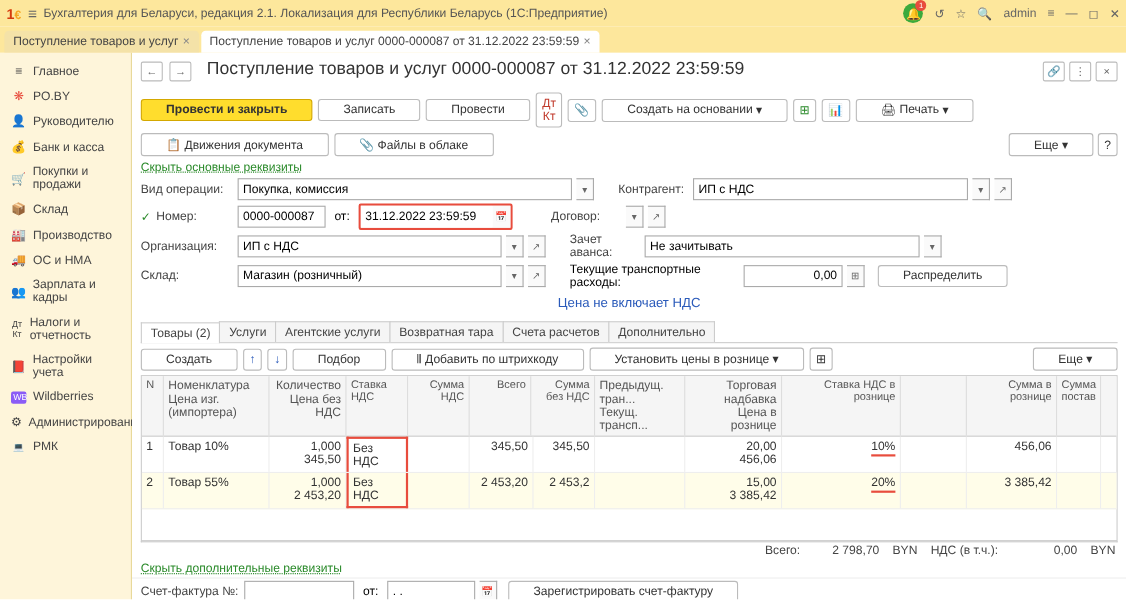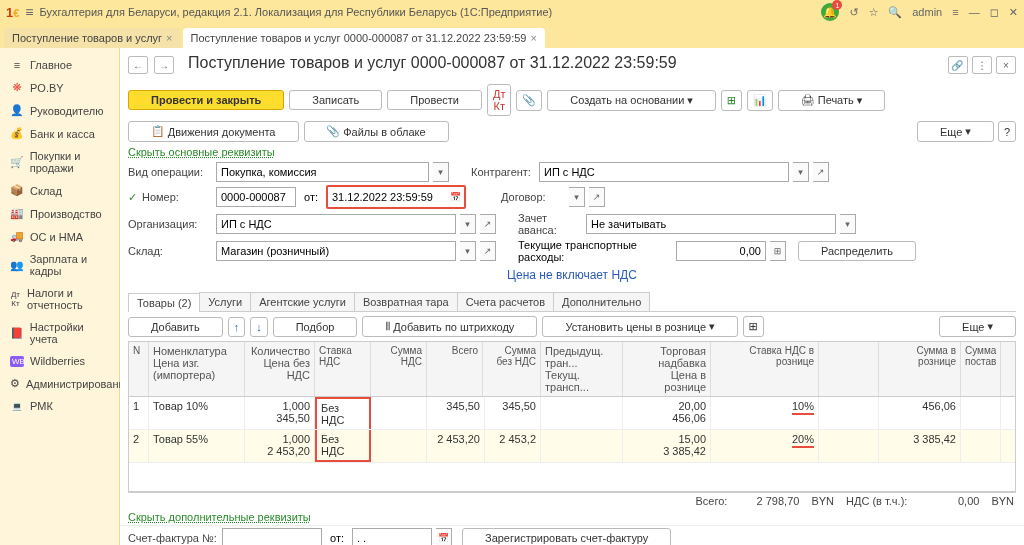--- a/index.html
+++ b/index.html
@@ -175,21 +175,21 @@
       <button class="btn"><span>Еще</span> ▾</button>
       <button class="btn icon-only">?</button>
     </div>
   </div>
 
   <a class="link-green">Скрыть основные реквизиты</a>
 
   <div class="form-area">
     <div class="form-row">
       <span class="form-label">Вид операции:</span>
-      <input class="input sel" style="width: 213px;" value="Покупка, комиссия">
+      <input class="input sel" style="width: 304px;" value="Покупка, комиссия">
           <span class="sel-btn">▾</span>
       <span style="width:14px"></span>
       <span class="form-label" style="width:64px">Контрагент:</span>
       <input class="input" style="width: 250px;" value="ИП с НДС">
           <span class="sel-btn">▾</span>
           <span class="sel-btn">↗</span>
     </div>
     <div class="form-row">
       <span style="width:10px;color:#2a8a2a">✓</span>
       <span class="form-label" style="width:70px">Номер:</span>
@@ -231,21 +231,21 @@
   <div class="tabset">
     <div class="t active">Товары (2)</div>
     <div class="t">Услуги</div>
     <div class="t">Агентские услуги</div>
     <div class="t">Возвратная тара</div>
     <div class="t">Счета расчетов</div>
     <div class="t">Дополнительно</div>
   </div>
 
   <div class="grid-toolbar">
-    <button class="btn">Добавить</button>
+    <button class="btn">Создать</button>
     <button class="btn icon-only" style="color:#2a5aba">↑</button>
     <button class="btn icon-only" style="color:#2a5aba">↓</button>
     <button class="btn">Подбор</button>
     <button class="btn">⦀ <span>Добавить по штрихкоду</span></button>
     <button class="btn"><span>Установить цены в рознице</span> ▾</button>
     <button class="btn icon-only">⊞</button>
     <button class="btn" style="margin-left:auto"><span>Еще</span> ▾</button>
   </div>
 
   <div class="grid">

